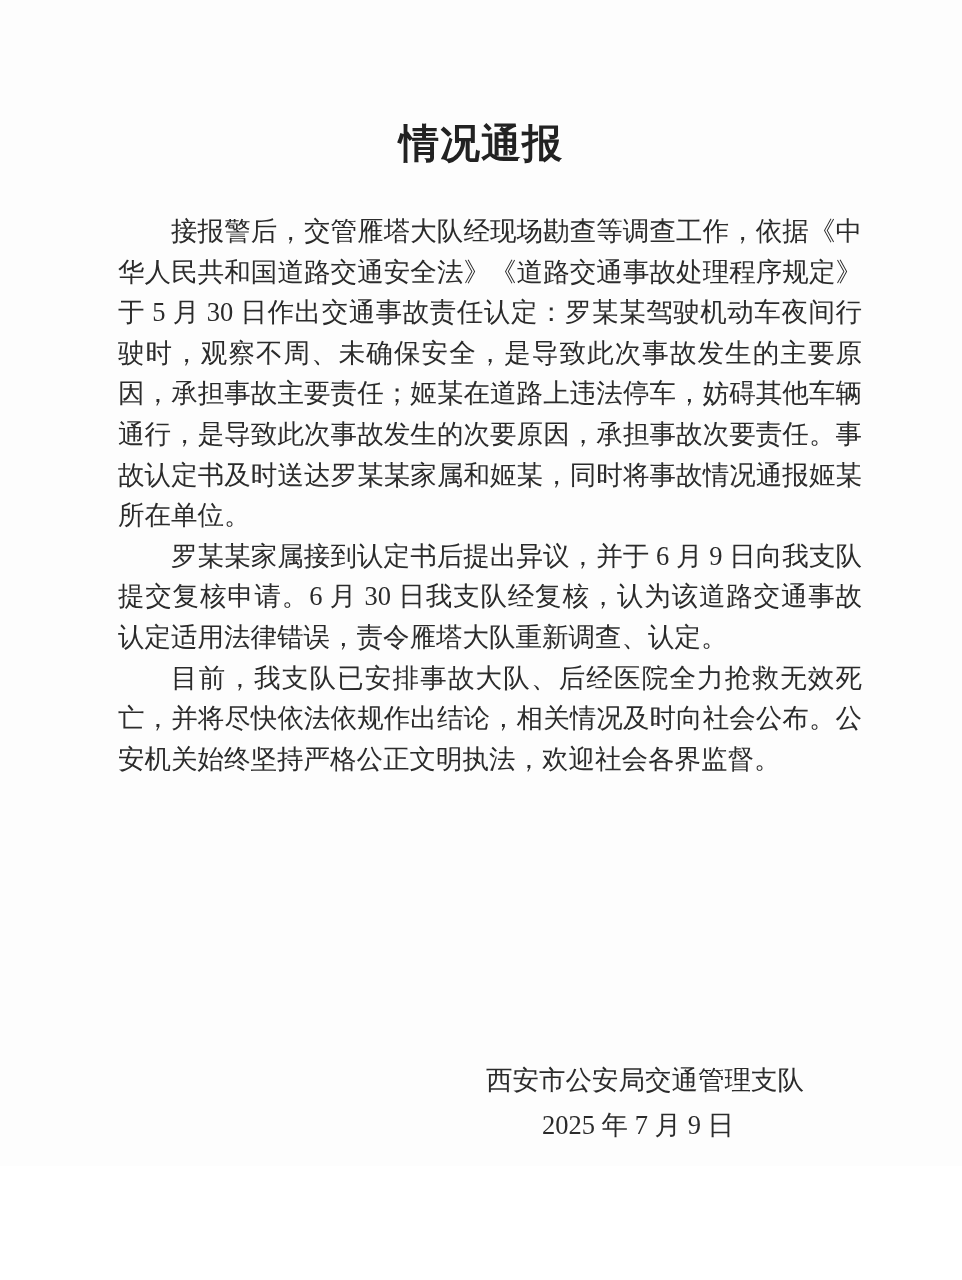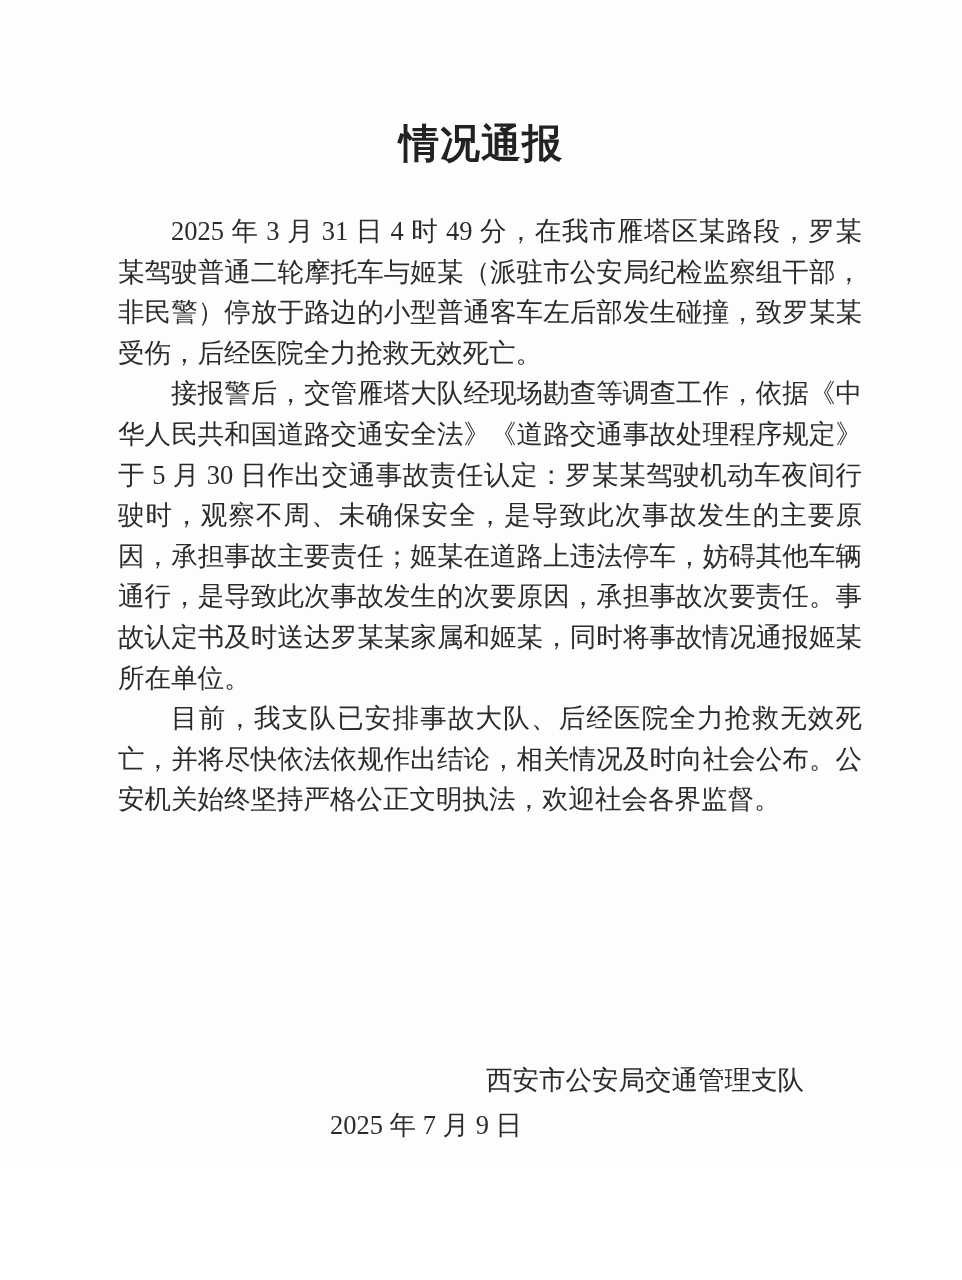--- a/index.html
+++ b/index.html
@@ -55,33 +55,32 @@
     font-size: 26.5px;
     line-height: 40.6px;
     text-align: right;
   }
   .signature {
     margin-right: 58px;
   }
   .date {
     margin-top: 4px;
     margin-right: 128px;
-    text-align: center;
   }
 </style>
 </head>
 <body>
 
 <div class="page">
 
   <h1 class="title">情况通报</h1>
 
   <div class="body-text">
-    <p>2025 年 3 月 31 日 4 时 49 分，在我市雁塔区某路段，罗某某驾驶普通二轮摩托车与姬某（派驻市公安局纪检监察组干部，非民警）停放于路边的小型普通客车左后部发生碰撞，致罗某某受伤，后经医院全力抢救无效死亡。</p>
     <p>接报警后，交管雁塔大队经现场勘查等调查工作，依据《中华人民共和国道路交通安全法》《道路交通事故处理程序规定》于 5 月 30 日作出交通事故责任认定：罗某某驾驶机动车夜间行驶时，观察不周、未确保安全，是导致此次事故发生的主要原因，承担事故主要责任；姬某在道路上违法停车，妨碍其他车辆通行，是导致此次事故发生的次要原因，承担事故次要责任。事故认定书及时送达罗某某家属和姬某，同时将事故情况通报姬某所在单位。</p>
+    <p>罗某某家属接到认定书后提出异议，并于 6 月 9 日向我支队提交复核申请。6 月 30 日我支队经复核，认为该道路交通事故认定适用法律错误，责令雁塔大队重新调查、认定。</p>
     <p>目前，我支队已安排事故大队、后经医院全力抢救无效死亡，并将尽快依法依规作出结论，相关情况及时向社会公布。公安机关始终坚持严格公正文明执法，欢迎社会各界监督。</p>
   </div>
 
   <div class="sign-block">
     <div class="signature">西安市公安局交通管理支队</div>
     <div class="date">2025 年 7 月 9 日</div>
   </div>
 
 </div>
 

